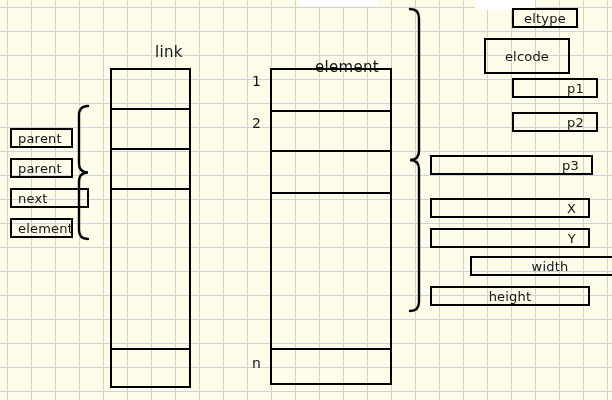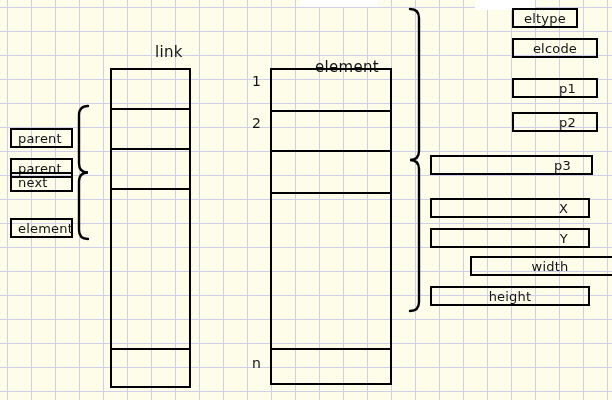--- a/index.html
+++ b/index.html
@@ -59,21 +59,21 @@
     background: transparent;
     font-size: 13px;
     color: #141414;
     display: flex;
     align-items: center;
     white-space: nowrap;
     letter-spacing: 0.2px;
   }
   .field-box.align-left { justify-content: flex-start; padding-left: 6px; }
   .field-box.align-center { justify-content: center; }
-  .field-box.align-right { justify-content: flex-end; padding-right: 20px; }
+  .field-box.align-right { justify-content: flex-end; padding-right: 12px; }
   .brace {
     position: absolute;
     pointer-events: none;
   }
   .brace svg { display: block; overflow: visible; }
 </style>
 </head>
 <body>
 
 <div id="canvas">
@@ -103,27 +103,27 @@
       <div class="table-col" style="left: 270px; top: 68px; width: 122px; height: 317px;"></div>
       <div class="divider" style="left: 270px; top: 110px; width: 122px;"></div>
       <div class="divider" style="left: 270px; top: 150px; width: 122px;"></div>
       <div class="divider" style="left: 270px; top: 192px; width: 122px;"></div>
       <div class="divider" style="left: 270px; top: 348px; width: 122px;"></div>
     </div>
 
   <div id="link-fields">
       <div class="field-box align-left" style="left: 10px; top: 128px; width: 63px; height: 20px;">parent</div>
       <div class="field-box align-left" style="left: 10px; top: 158px; width: 63px; height: 20px;">parent</div>
-      <div class="field-box align-left" style="left: 10px; top: 172px; width: 63px; height: 20px;">next</div>
+      <div class="field-box align-left" style="left: 10px; top: 188px; width: 79px; height: 20px;">next</div>
       <div class="field-box align-left" style="left: 10px; top: 218px; width: 63px; height: 20px;">element</div>
     </div>
 
   <div id="element-fields">
       <div class="field-box align-center" style="left: 512px; top: 8px; width: 66px; height: 20px;">eltype</div>
-      <div class="field-box align-center" style="left: 512px; top: 38px; width: 86px; height: 20px;">elcode</div>
+      <div class="field-box align-center" style="left: 484px; top: 38px; width: 86px; height: 36px;">elcode</div>
       <div class="field-box align-right" style="left: 512px; top: 78px; width: 86px; height: 20px;">p1</div>
       <div class="field-box align-right" style="left: 512px; top: 112px; width: 86px; height: 20px;">p2</div>
       <div class="field-box align-right" style="left: 430px; top: 155px; width: 163px; height: 20px;">p3</div>
       <div class="field-box align-right" style="left: 430px; top: 198px; width: 160px; height: 20px;">X</div>
       <div class="field-box align-right" style="left: 430px; top: 228px; width: 160px; height: 20px;">Y</div>
       <div class="field-box align-center" style="left: 430px; top: 256px; width: 160px; height: 20px; margin-left: 40px;">width</div>
       <div class="field-box align-center" style="left: 430px; top: 286px; width: 160px; height: 20px;">height</div>
     </div>
 
   <div id="braces">

